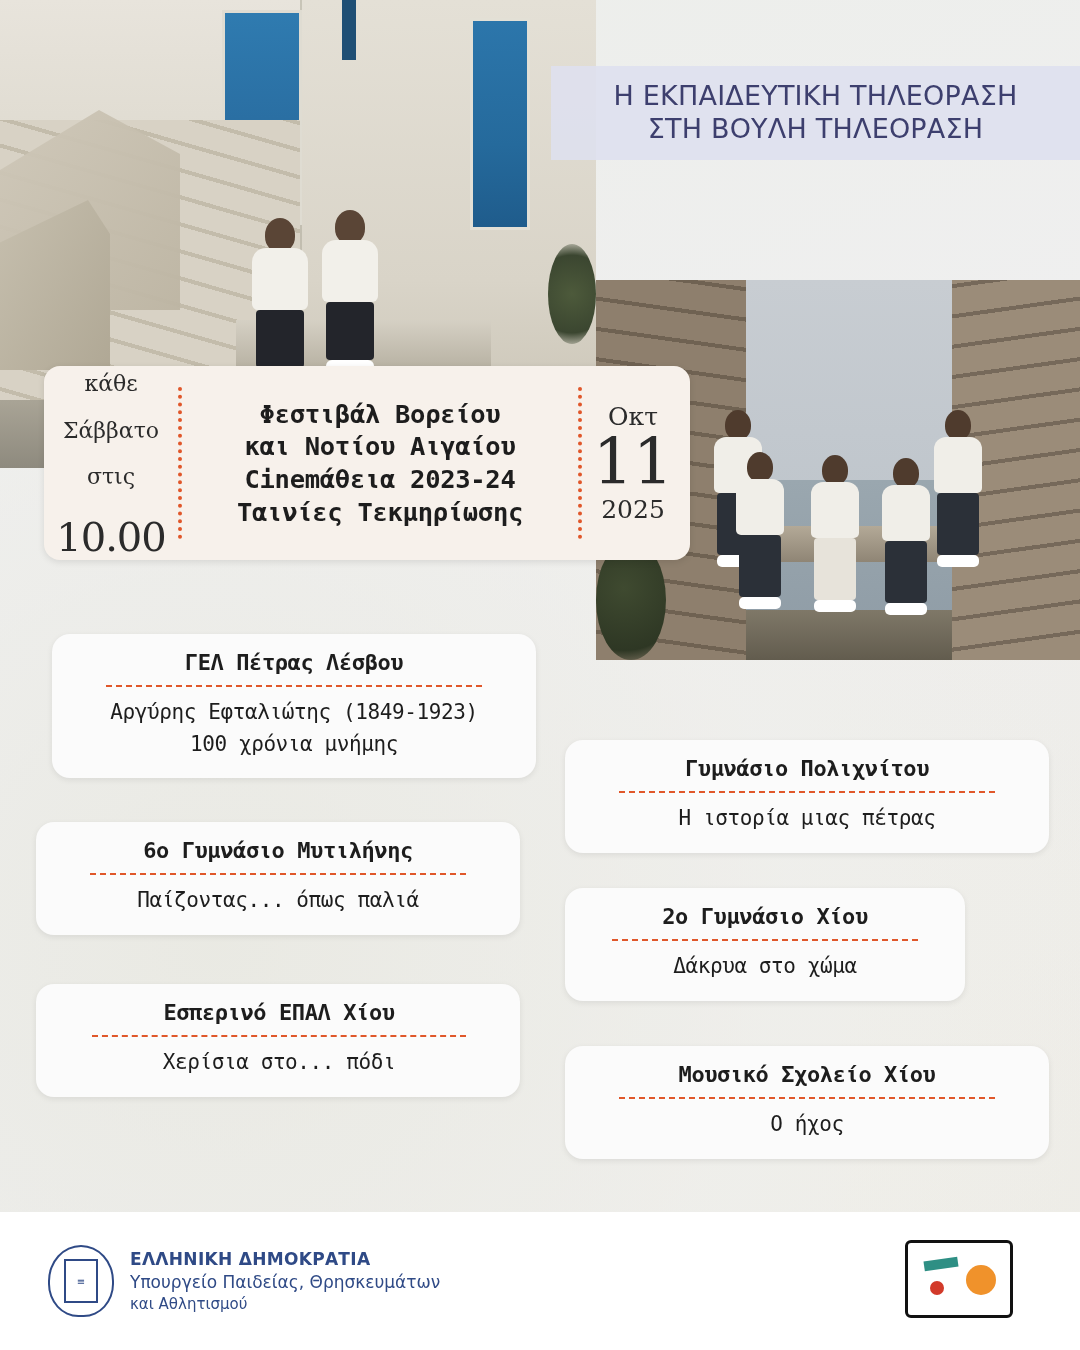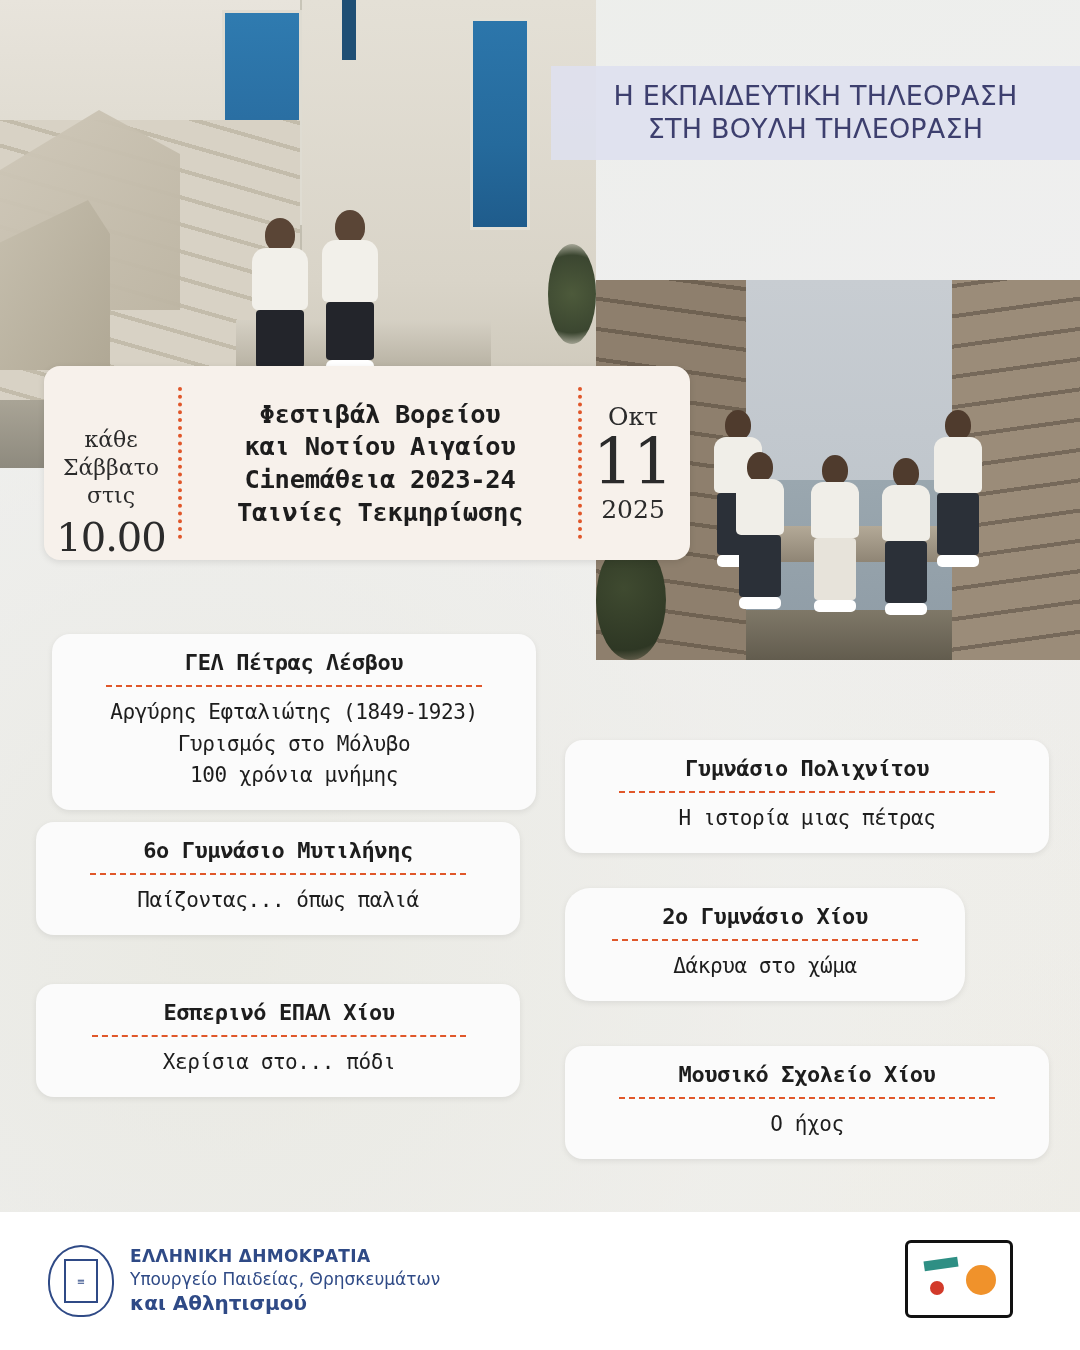--- a/index.html
+++ b/index.html
@@ -161,21 +161,21 @@
   
   .ticket {
     position: absolute; left: 44px; top: 366px; width: 646px; height: 194px;
     background: #f7f1eb;
     border-radius: 16px;
     display: flex; align-items: stretch;
     box-shadow: 0 2px 7px rgba(0,0,0,.10);
   }
   .ticket-left {
     width: 134px; display: flex; flex-direction: column;
-    align-items: center; justify-content: flex-end;
+    align-items: center; justify-content: space-between;
     color: #2b2b2b; padding-top: 4px;
   }
   .ticket-left .small { font-size: 22px; line-height: 1.28; text-align: center; font-family: "DejaVu Serif", serif; }
   .ticket-left .time { font-size: 40px; font-family: "DejaVu Serif", serif; margin-top: 4px; letter-spacing: -1px; }
   .tdash {
     width: 0; border-left: 4px dotted #e0572a; height: 152px; align-self: center;
   }
   .ticket-mid {
     flex: 1; display: flex; flex-direction: column;
     align-items: center; justify-content: center;
@@ -217,21 +217,21 @@
   .card .sub {
     font-family: "DejaVu Sans Mono", monospace;
     font-size: 21px; color: #1d1d1d; line-height: 1.5;
     letter-spacing: -0.4px; white-space: nowrap;
   }
 
   #card-0 { left: 52px;  top: 634px; width: 484px; }
   #card-1 { left: 36px;  top: 822px; width: 484px; }
   #card-2 { left: 36px;  top: 984px; width: 484px; padding-left: 20px; }
   #card-3 { left: 565px; top: 740px; width: 484px; }
-  #card-4 { left: 565px; top: 888px; width: 400px; border-radius: 25px; }
+  #card-4 { left: 565px; top: 888px; width: 400px; }
   #card-5 { left: 565px; top: 1046px; width: 484px; }
 
   
   .footer {
     position: absolute; left: 0; top: 1212px; width: 1080px; height: 138px;
     background: #ffffff;
     display: flex; align-items: center;
   }
   .gov { display: flex; align-items: center; margin-left: 48px; }
   .gov-emblem {
@@ -241,21 +241,21 @@
     background: #fff;
   }
   .gov-emblem-inner {
     width: 34px; height: 44px; border: 2px solid #2f4a86;
     display:flex; align-items:center; justify-content:center;
     font-size: 10px; color: #2f4a86;
   }
   .gov-text { color: #2f4a86; line-height: 1.35; }
   .gov-text .t1 { font-size: 17px; font-weight: bold; letter-spacing: .3px; }
   .gov-text .t2 { font-size: 17px; text-align: center; }
-  .gov-text .t3 { font-size: 20px; font-weight: bold; }
+  .gov-text .t3 { font-size: 15px; }
 
   .logos { position: absolute; right: 48px; top: 28px; display: flex; align-items: center; gap: 42px; flex-direction: column; }
   .logo-cine {
     width: 108px; height: 78px; border: 3px solid #111; border-radius: 6px;
     position: relative; background: #fff;
   }
   .logo-cine .dot-org {
     position: absolute; right: 14px; top: 22px; width: 30px; height: 30px;
     border-radius: 50%; background: #f0922b;
   }
@@ -376,21 +376,20 @@
       <div class="mon">Οκτ</div>
       <div class="day">11</div>
       <div class="yr">2025</div>
     </div>
   </div>
 
   <div class="card" id="card-0">
     <div class="title">ΓΕΛ Πέτρας Λέσβου</div>
     <div class="rule"></div>
     <div class="sub">Αργύρης Εφταλιώτης (1849-1923)</div>
-    <div class="sub">Γυρισμός στο Μόλυβο</div>
     <div class="sub">100 χρόνια μνήμης</div>
   </div>
 
   <div class="card" id="card-1">
     <div class="title">6ο Γυμνάσιο Μυτιλήνης</div>
     <div class="rule"></div>
     <div class="sub">Παίζοντας... όπως παλιά</div>
   </div>
 
   <div class="card" id="card-2">

